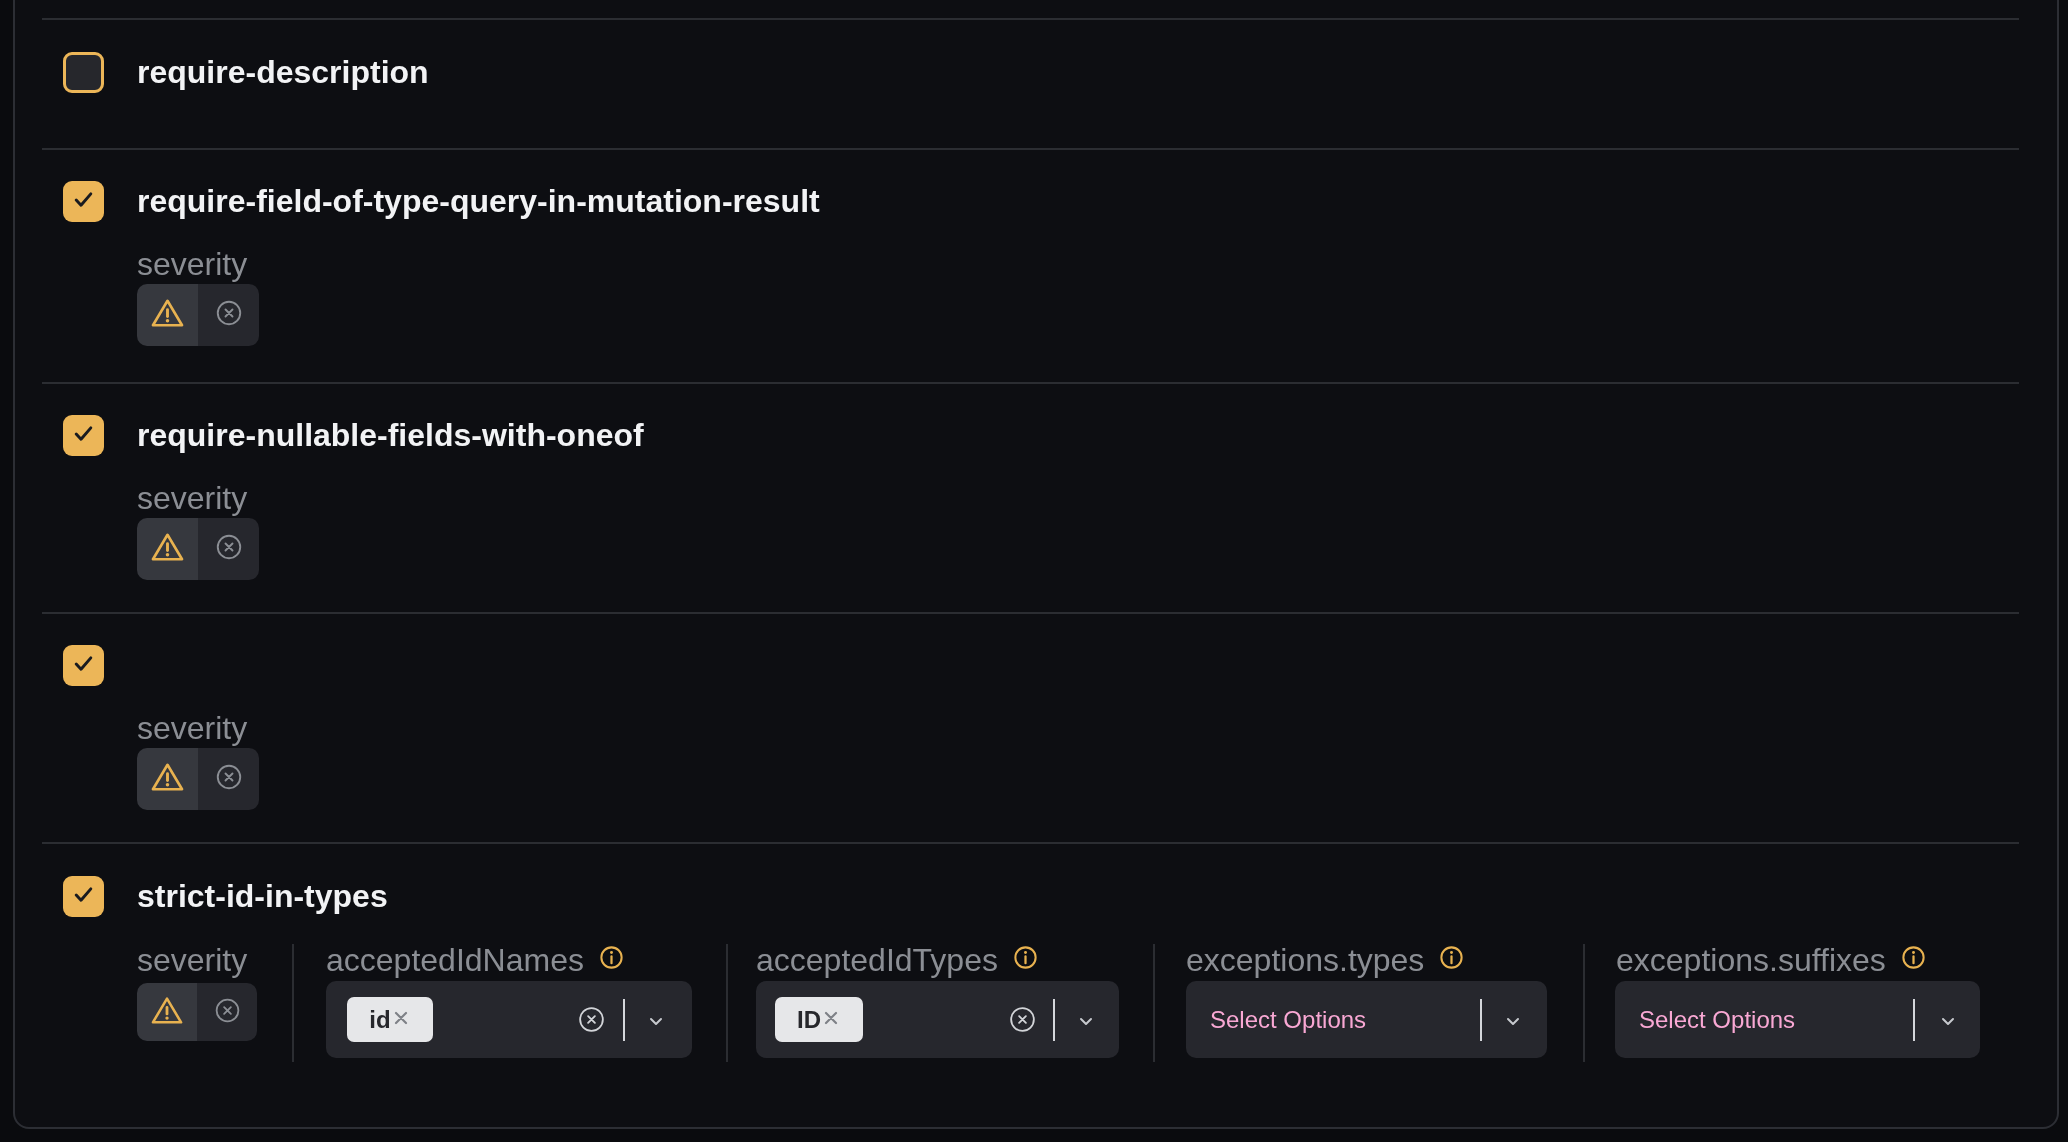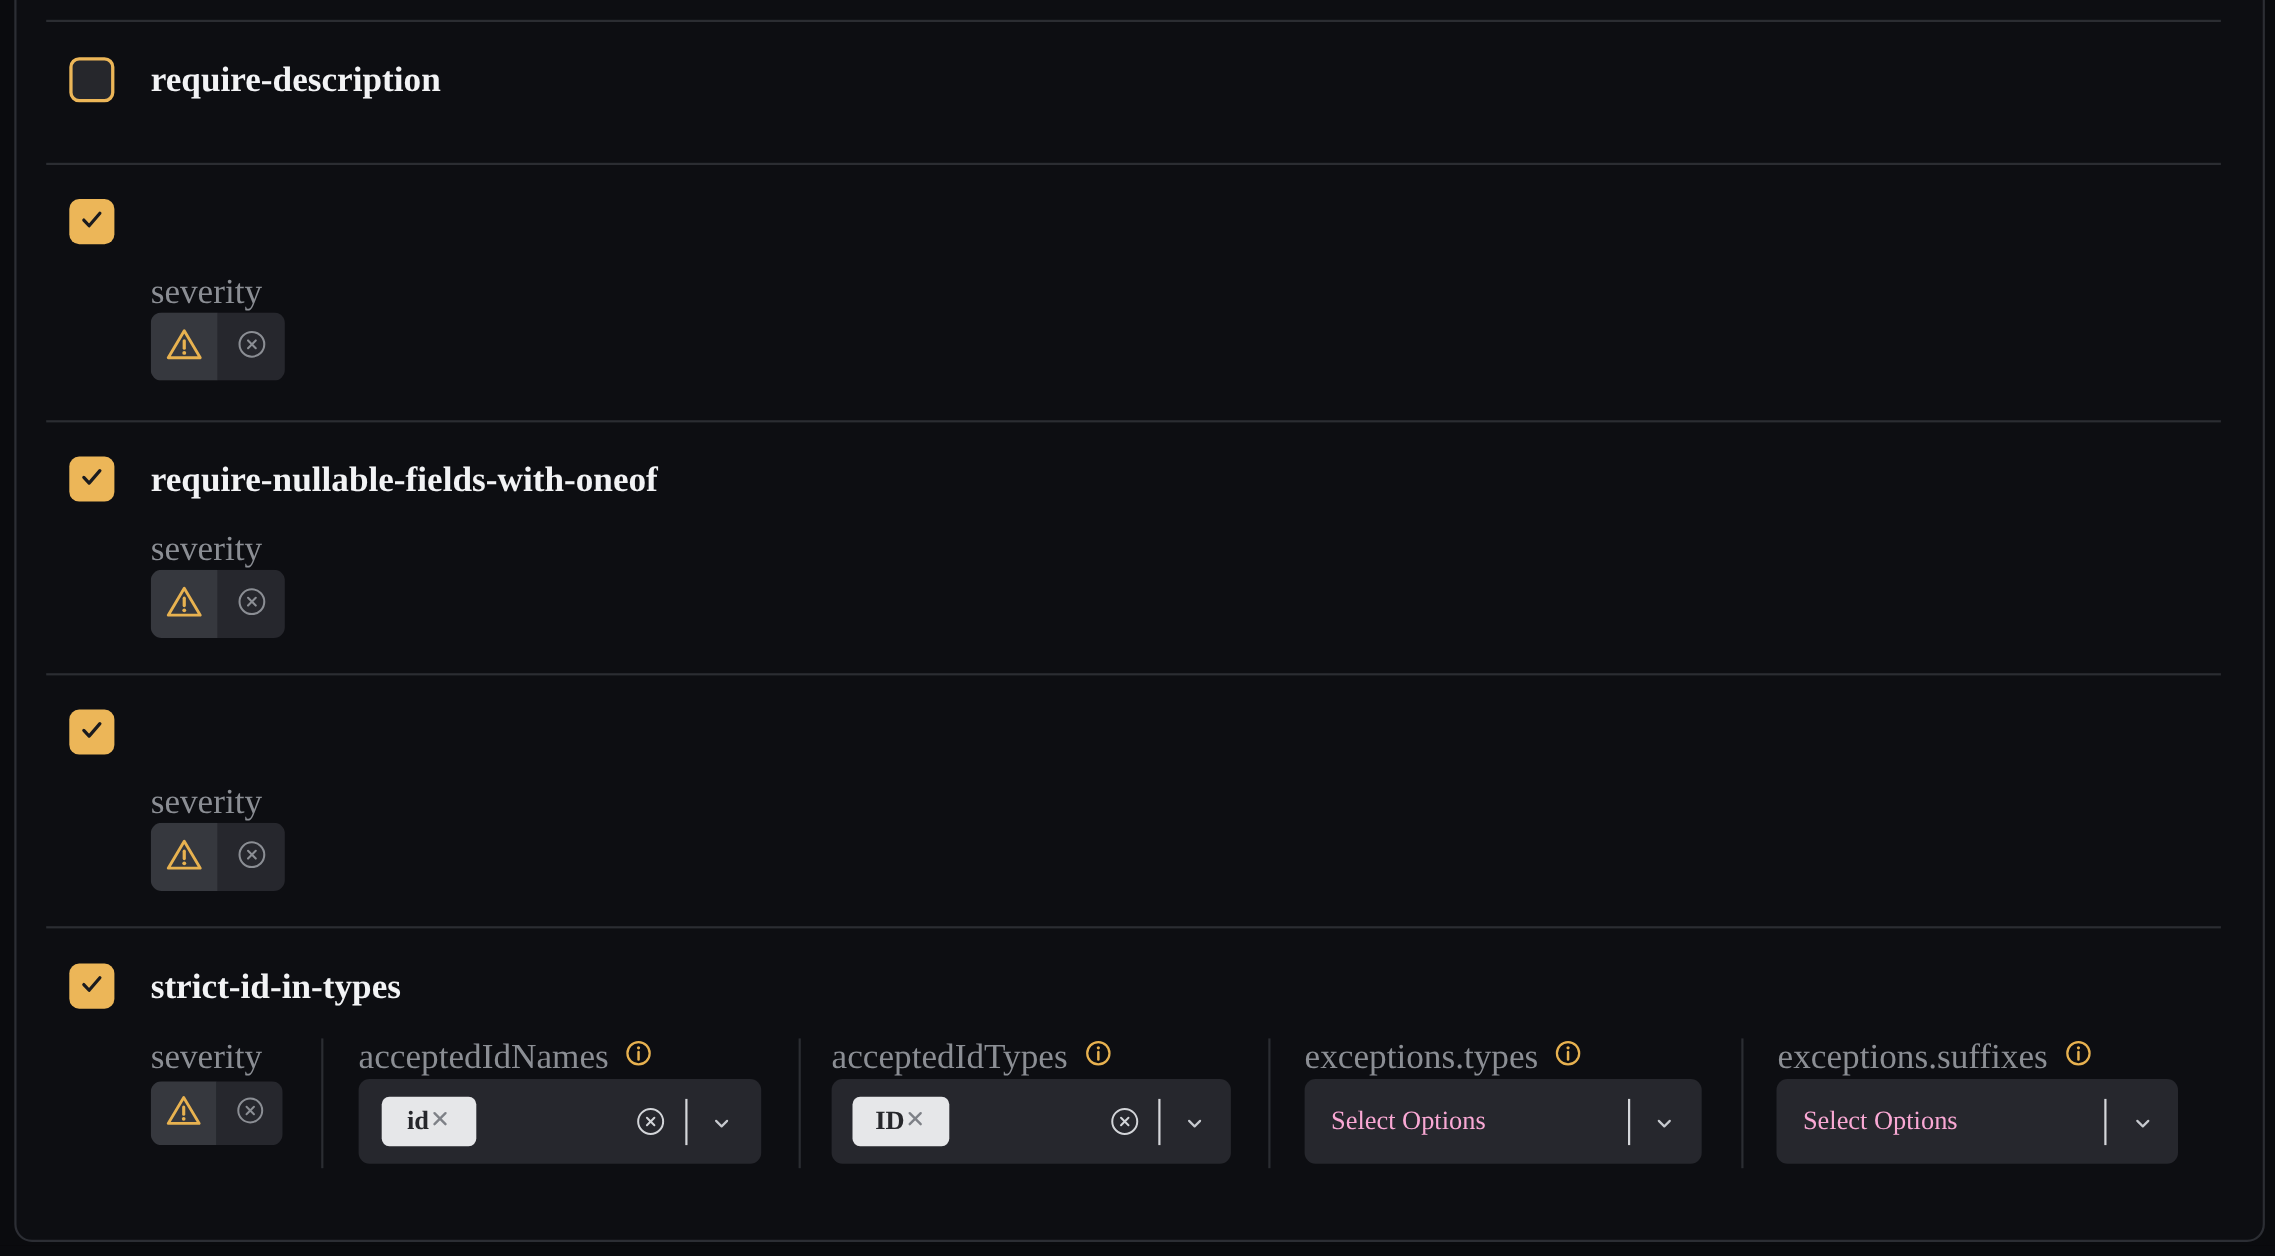--- a/index.html
+++ b/index.html
@@ -1,17 +1,17 @@
 <!DOCTYPE html>
 <html><head>
 <meta charset="utf-8">
 <style>
   html,body{margin:0;padding:0;background:#0a0b0e;}
   #stage{position:relative;width:2068px;height:1132px;overflow:hidden;
-         background:#0a0b0e;font-family:Liberation Serif, serif;}
+         background:#0a0b0e;font-family:Liberation Sans, sans-serif;}
   .panel{position:absolute;left:13px;top:-26px;width:2046px;height:1155px;
          background:#0d0e12;border:2px solid #2c2e34;border-radius:16px;box-sizing:border-box;}
   .hdiv{position:absolute;left:42px;width:1977px;height:2px;background:#2b2d32;}
   .vdiv{position:absolute;top:944px;height:118px;width:2px;background:#2b2d32;}
   .cb{position:absolute;left:63px;width:41px;height:41px;border-radius:9px;box-sizing:border-box;
       display:flex;align-items:center;justify-content:center;cursor:pointer;}
   .cb.unchecked{background:#26272c;border:3px solid #ecb658;}
   .cb.checked{background:#ecb658;border:none;}
   .rule-title{position:absolute;left:137px;height:41px;display:flex;align-items:center;
       font-weight:bold;font-size:32px;color:#f2f3f5;letter-spacing:0;white-space:nowrap;}
@@ -44,20 +44,21 @@
   <div class="cb unchecked" style="top:52px"></div>
   <div class="rule-title" style="top:52px">require-description</div>
 
   <div class="cb checked" style="top:181px">
     <span>
       <svg width="27" height="27" viewBox="0 0 24 24">
           <path d="M5.5 12.5l4.3 4.6L18.5 7" fill="none" stroke="#1a1b1f" stroke-width="2.6" stroke-linecap="round" stroke-linejoin="round"></path>
         </svg>
     </span>
   </div>
+  <div class="rule-title" style="top:181px">require-field-of-type-query-in-mutation-result</div>
   <div class="flabel" style="left:137px;top:246px">severity</div>
   <div class="seg" style="top:284px;width:122px;height:62px">
     <div class="opt active">
       <span>
         <svg width="35" height="32" viewBox="0 0 24 22">
             <path d="M12 2.6 L22 19.4 H2 Z" fill="none" stroke="#e8b250" stroke-width="1.8" stroke-linejoin="round"></path>
             <path d="M12 8.8v4.6" stroke="#e8b250" stroke-width="2" stroke-linecap="round"></path>
             <circle cx="12" cy="16.4" r="1.2" fill="#e8b250"></circle>
           </svg>
       </span>

